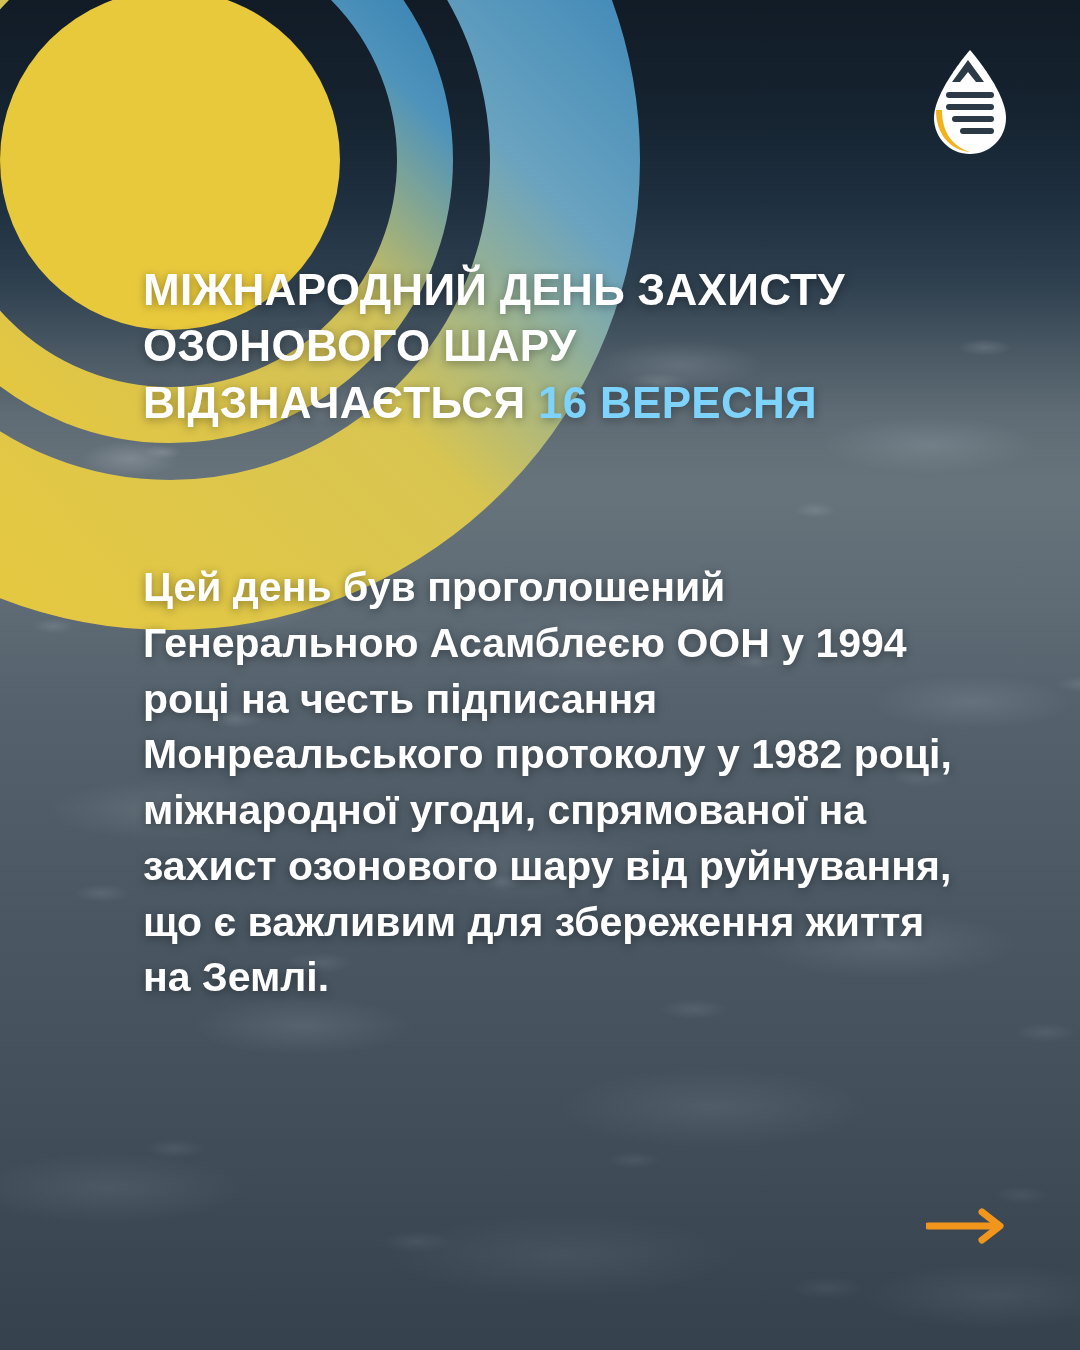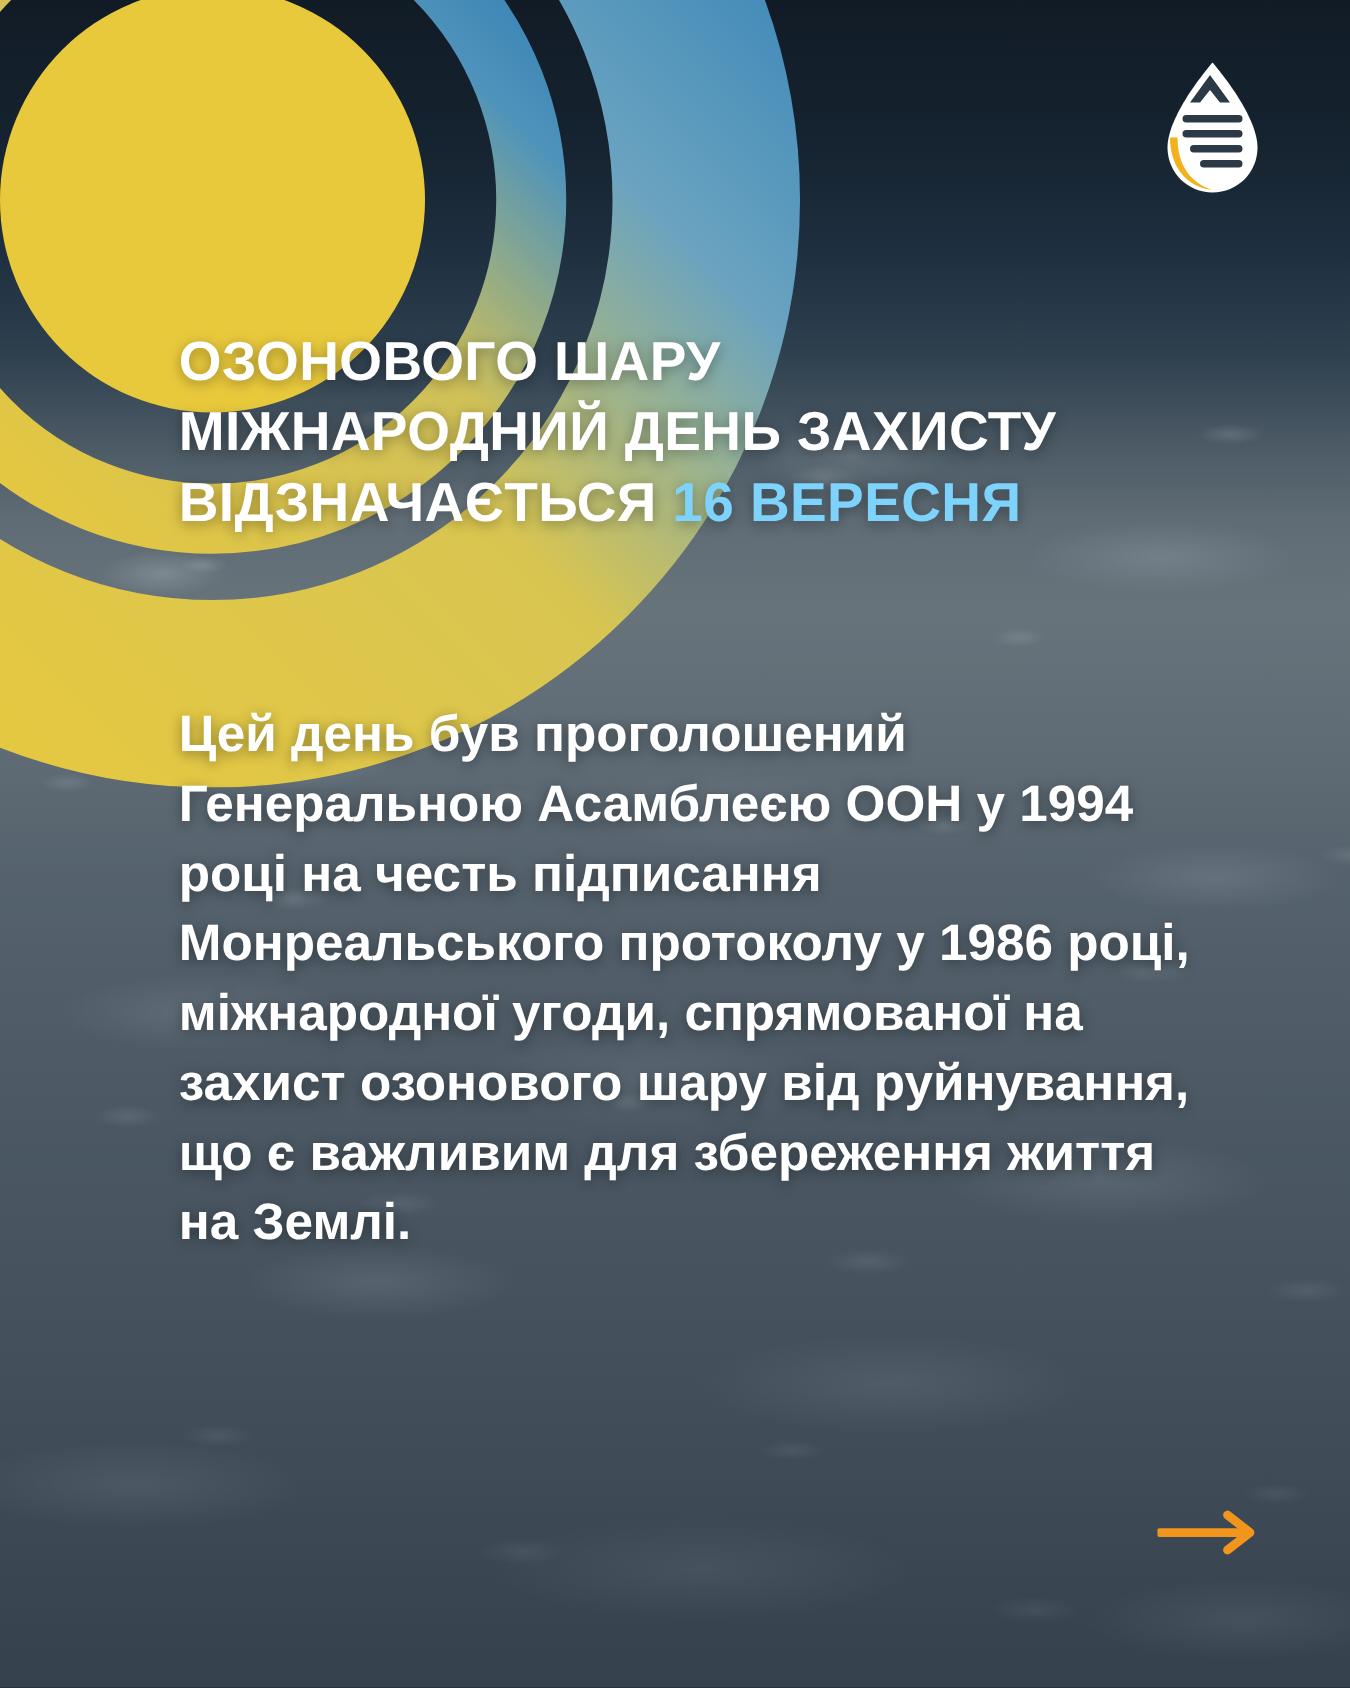--- a/index.html
+++ b/index.html
@@ -211,25 +211,25 @@
       <path d="M30 36 L46 14 L62 36 L54 36 L46 26 L38 36 Z"></path>
       <rect x="24" y="46" width="48" height="6" rx="3"></rect>
       <rect x="24" y="58" width="48" height="6" rx="3"></rect>
       <rect x="30" y="70" width="42" height="6" rx="3"></rect>
       <rect x="38" y="82" width="34" height="6" rx="3"></rect>
     </g>
     <path d="M14 64 C14 88 28 104 48 106 C30 100 20 86 20 64 Z" fill="#f2b21c"></path>
   </svg>
 
   <div class="headline">
+    <div>МІЖНАРОДНИЙ ДЕНЬ ЗАХИСТУ</div>
     <div>ОЗОНОВОГО ШАРУ</div>
-    <div>МІЖНАРОДНИЙ ДЕНЬ ЗАХИСТУ</div>
     <div><span>ВІДЗНАЧАЄТЬСЯ </span><span class="accent">16 ВЕРЕСНЯ</span></div>
   </div>
 
-  <div class="body-copy">Цей день був проголошений Генеральною Асамблеєю ООН у 1994 році на честь підписання Монреальського протоколу у 1986 році, міжнародної угоди, спрямованої на захист озонового шару від руйнування, що є важливим для збереження життя на Землі.</div>
+  <div class="body-copy">Цей день був проголошений Генеральною Асамблеєю ООН у 1994 році на честь підписання Монреальського протоколу у 1982 році, міжнародної угоди, спрямованої на захист озонового шару від руйнування, що є важливим для збереження життя на Землі.</div>
 
   <svg class="next-arrow" viewBox="0 0 84 40">
     <line x1="2" y1="20" x2="68" y2="20" stroke="#f2951c" stroke-width="7" stroke-linecap="round"></line>
     <polyline points="56,6 74,20 56,34" fill="none" stroke="#f2951c" stroke-width="7" stroke-linecap="round" stroke-linejoin="round"></polyline>
   </svg>
 
 </div>
 
 </body></html>

